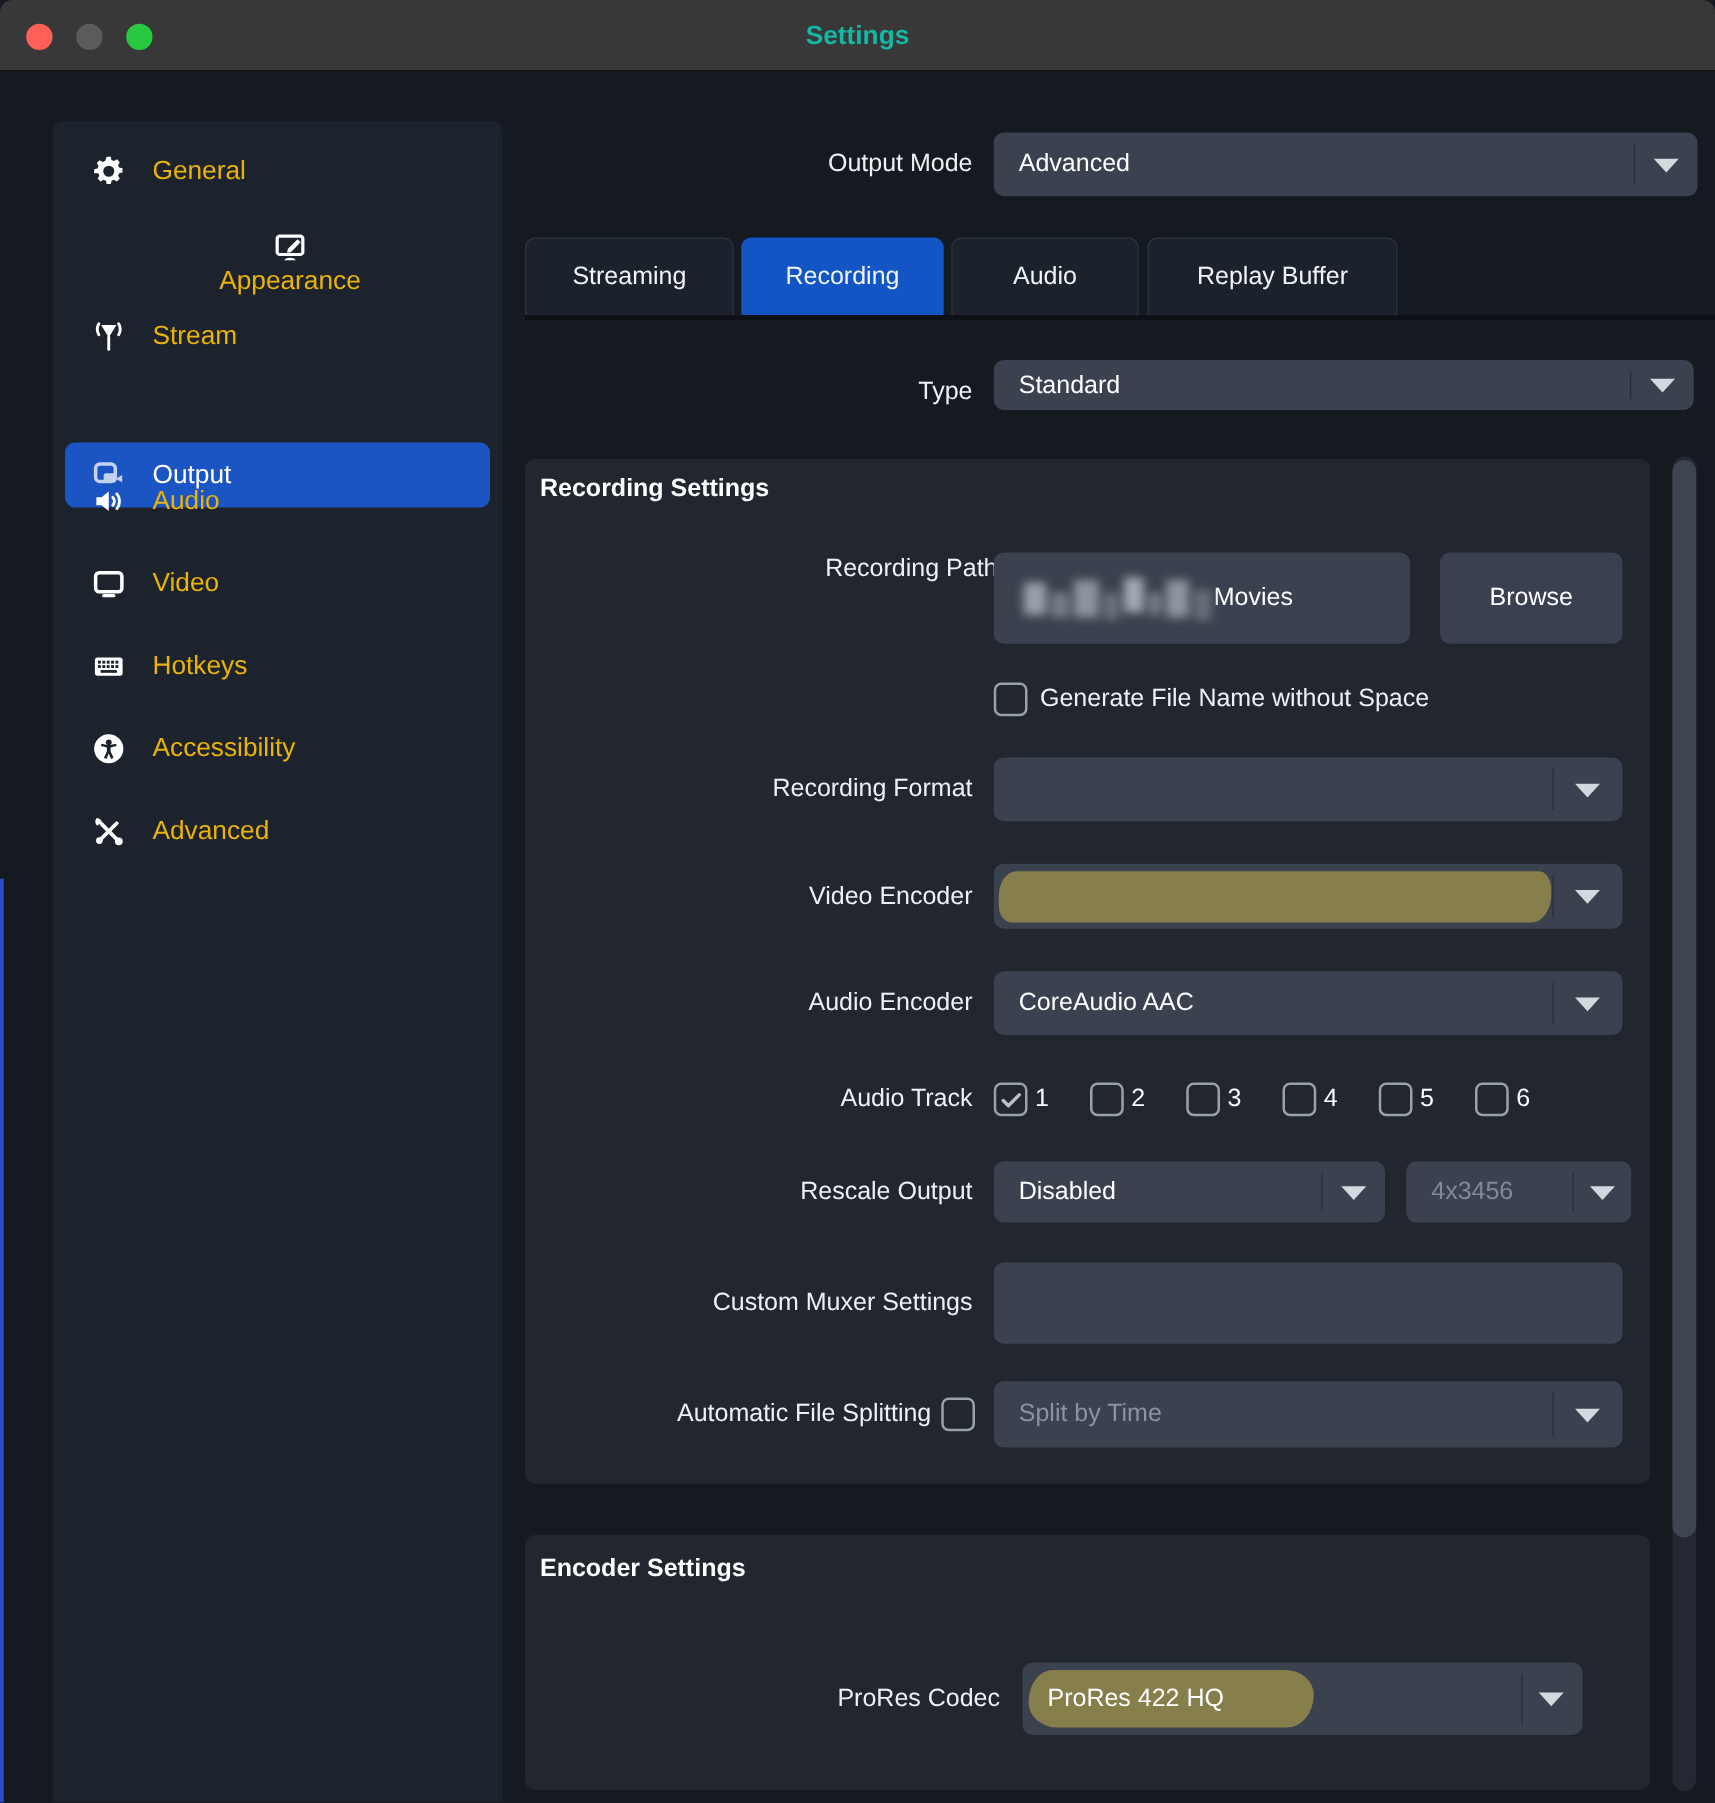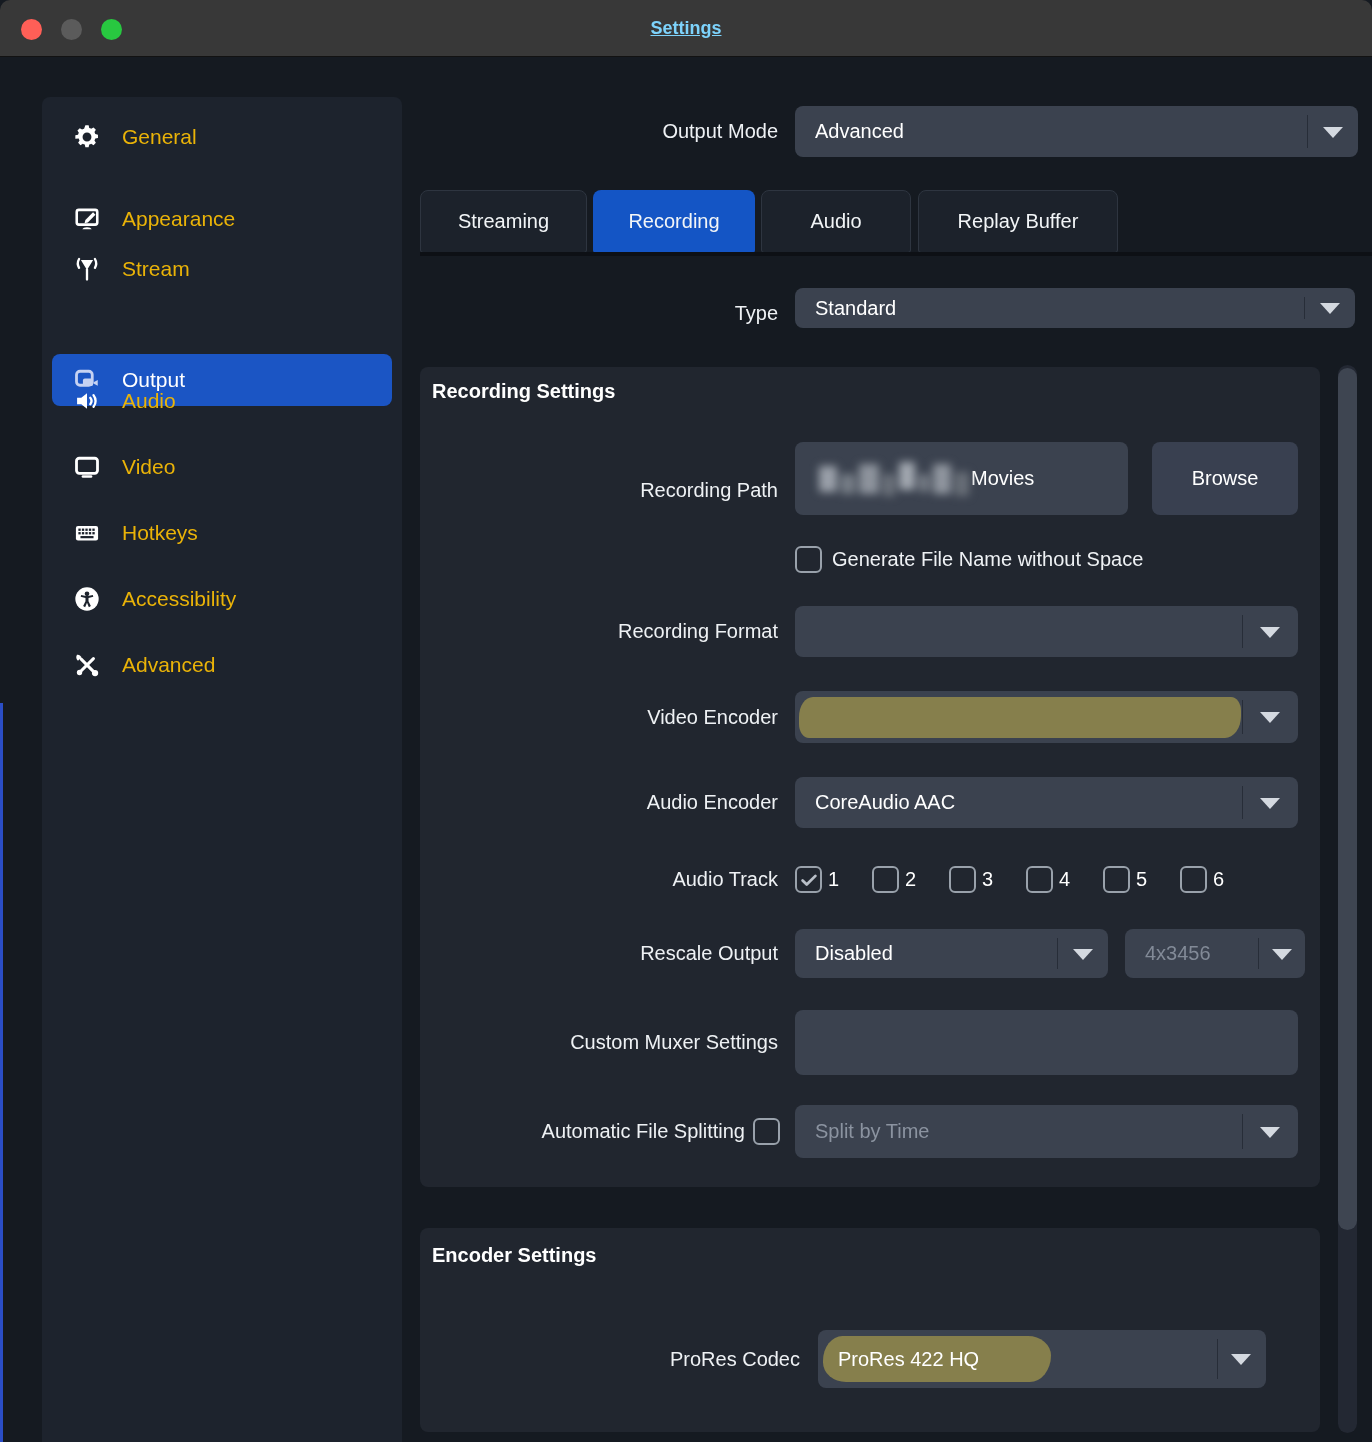--- a/index.html
+++ b/index.html
@@ -5,21 +5,21 @@
   html,body{margin:0;padding:0;background:#151a21;}
   body{width:1372px;height:1442px;position:relative;overflow:hidden;
        font-family:"Liberation Sans","DejaVu Sans",sans-serif;
        -webkit-font-smoothing:antialiased;}
   .abs{position:absolute;}
   
   .titlebar{position:absolute;left:0;top:0;width:1372px;height:57px;background:#383838;
             border-bottom:1px solid #121212;border-radius:10px 10px 0 0;box-sizing:border-box;}
   .tl{position:absolute;top:19px;width:21px;height:21px;border-radius:50%;}
   .win-title{position:absolute;left:0;top:0;width:100%;height:57px;display:flex;align-items:center;
-             justify-content:center;font-size:18px;font-weight:bold;color:#7dd3fc;text-decoration:underline;}
+             justify-content:center;font-size:21px;font-weight:bold;color:#14b8a6;}
   
   .sidebar{position:absolute;left:42px;top:97px;width:360px;height:1345px;background:#1d232d;
            border-radius:8px 8px 0 0;}
   .side-item{position:absolute;left:10px;width:340px;height:52px;display:flex;align-items:center;
              border-radius:8px;cursor:default;}
   .side-item .ic{width:30px;height:30px;margin-left:20px;display:flex;align-items:center;justify-content:center;flex:none;}
   .side-item .side-label{margin-left:20px;font-size:21px;color:#eab308;}
   .side-item.active{background:#1b55c4;margin-top:45px;}
   .side-item.active .side-label{color:#fff;}
   
@@ -62,21 +62,21 @@
 
 <div class="sidebar">
   <div class="side-item" style="top:14px;">
     <span class="ic">
       <svg viewBox="0 0 24 24" width="28" height="28">
           <path fill="#fff" fill-rule="evenodd" d="M10.6 2h2.8l.5 2.3c.6.2 1.2.4 1.7.7l2-1.2 2 2-1.2 2c.3.5.5 1.1.7 1.7l2.3.5v2.8l-2.3.5c-.2.6-.4 1.2-.7 1.7l1.2 2-2 2-2-1.2c-.5.3-1.1.5-1.7.7l-.5 2.3h-2.8l-.5-2.3a7.3 7.3 0 01-1.7-.7l-2 1.2-2-2 1.2-2a7.3 7.3 0 01-.7-1.7L2 13.4v-2.8l2.3-.5c.2-.6.4-1.2.7-1.7l-1.2-2 2-2 2 1.2c.5-.3 1.1-.5 1.7-.7L10.6 2zM12 8.2a3.8 3.8 0 100 7.6 3.8 3.8 0 000-7.6z"></path>
         </svg>
     </span>
     <span class="side-label">General</span>
   </div>
-  <div class="side-item" style="top:96px;">
+  <div class="side-item" style="top:86px;flex-direction:column;">
     <span class="ic">
       <svg viewBox="0 0 24 24" width="28" height="28">
           <rect x="3.2" y="4.2" width="17.6" height="12.6" rx="1.8" fill="none" stroke="#fff" stroke-width="2.2"></rect>
           <path fill="#fff" d="M8 20.8c.6-1.1 1.7-1.7 4-1.7s3.4.6 4 1.7H8z"></path>
           <path fill="#fff" d="M10.6 12.9l6.6-6.6 2.1 2.1-6.6 6.6-2.8.7.7-2.8z"></path>
         </svg>
     </span>
     <span class="side-label">Appearance</span>
   </div>
   <div class="side-item" style="top:146px;">
@@ -190,21 +190,21 @@
 <div class="lbl" style="top:288px;height:51px;">Type</div>
 <div class="dd" style="left:795px;top:288px;width:560px;height:40px;">
   <span class="val">Standard</span>
   <span class="sep" style="right:50px;"></span>
   <span class="arrow" style="right:15px;"></span>
 </div>
 
 <div class="panel" style="top:367px;height:820px;"></div>
 <div class="section-title" style="left:432px;top:380px;">Recording Settings</div>
 
-<div class="lbl" style="top:454px;height:73px;">Recording Path</div>
+<div class="lbl" style="top:419px;height:73px;padding-left:20px;">Recording Path</div>
 <div class="dd" style="left:795px;top:442px;width:333px;height:73px;">
   <span class="val" style="left:24px;">
     <span class="rblocks">
         <i style="width:18px;height:26px;background:#9aa0a9;"></i>
         <i style="width:14px;height:20px;background:#787f88;margin-top:10px;"></i>
         <i style="width:20px;height:30px;background:#8d939c;"></i>
         <i style="width:12px;height:22px;background:#6d737c;margin-top:12px;"></i>
         <i style="width:16px;height:28px;background:#a2a8b0;margin-top:-6px;"></i>
         <i style="width:10px;height:18px;background:#7a8089;margin-top:8px;"></i>
         <i style="width:18px;height:30px;background:#8f959e;"></i>

